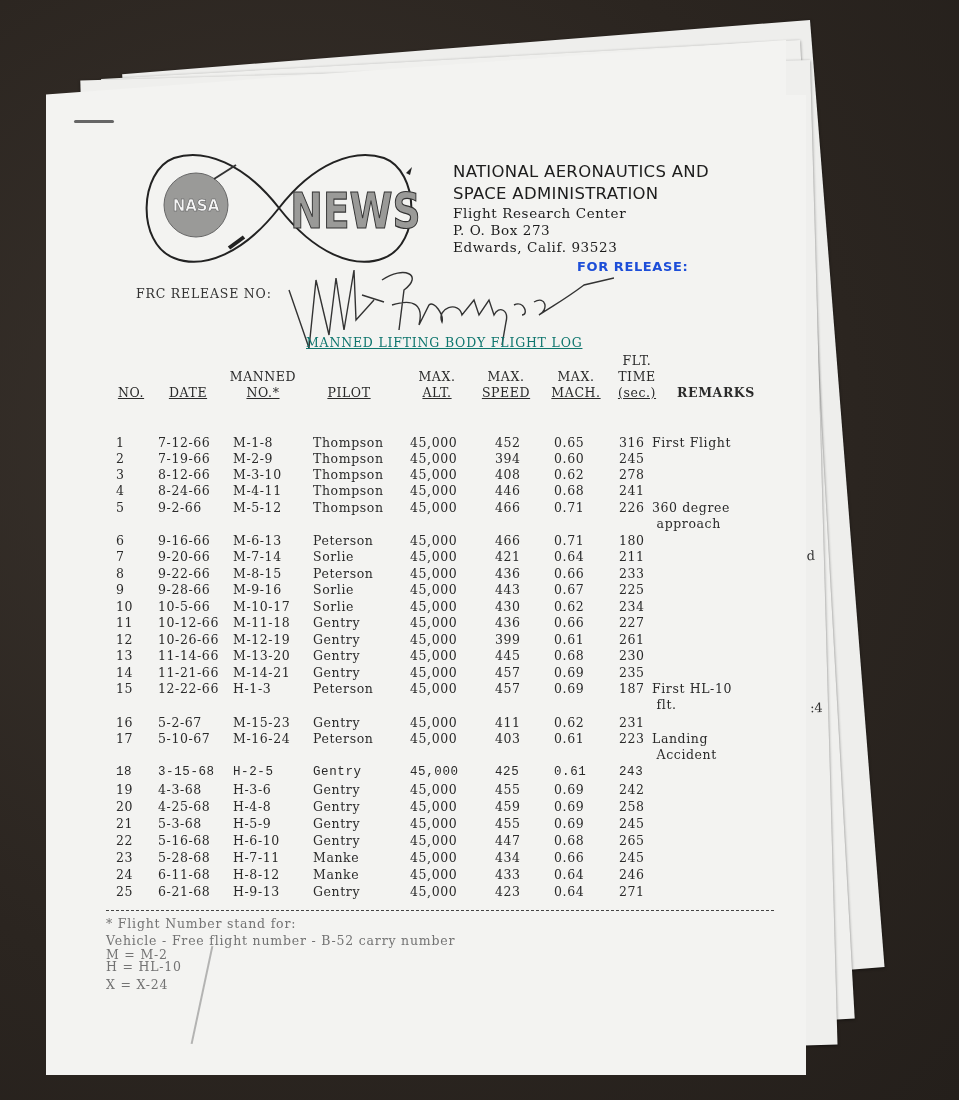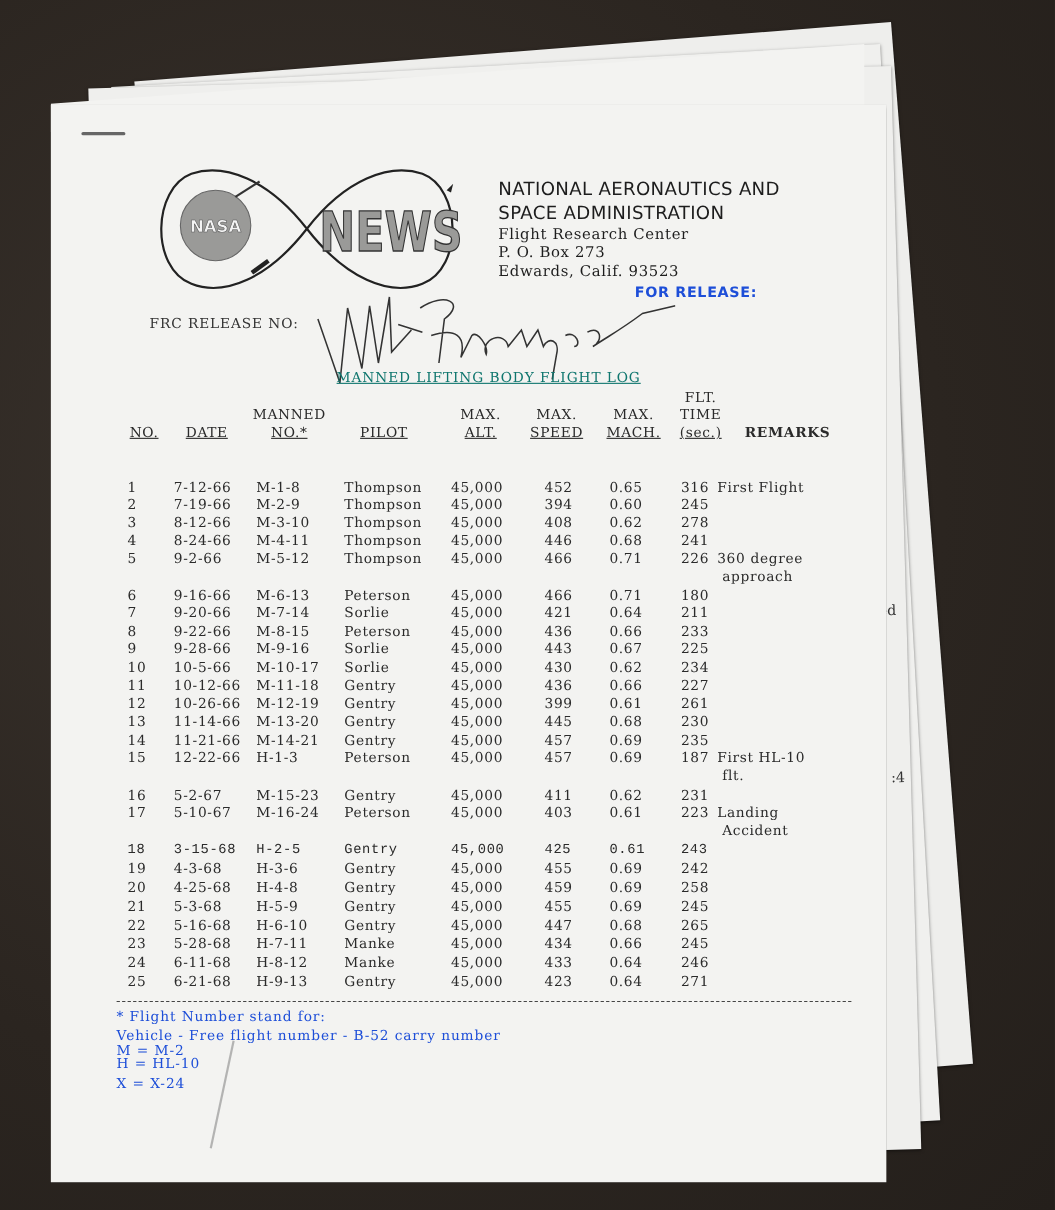--- a/index.html
+++ b/index.html
@@ -42,21 +42,21 @@
   .c-no { left: 12px; }
   .c-date { left: 54px; }
   .c-flt { left: 129px; }
   .c-pilot { left: 209px; }
   .c-alt { left: 306px; }
   .c-spd { left: 391px; }
   .c-mach { left: 450px; }
   .c-time { left: 515px; }
   .c-rem { left: 548px; line-height: 16px; white-space: pre; }
   .divider { position: absolute; left: 60px; top: 815px; width: 668px; border-top: 1.5px dashed #444; }
-  .footnote { position: absolute; left: 60px; top: 820px; font-size: 12.5px; letter-spacing: 0.8px; color: #1d4ed8; line-height: 17px; }
+  .footnote { position: absolute; left: 60px; top: 820px; font-size: 12.5px; letter-spacing: 0.8px; color: #737373; line-height: 17px; }
   .footnote .legend { line-height: 12px; }
   .pen-line { position: absolute; left: 155px; top: 850px; width: 2px; height: 100px; background: #888; transform: rotate(12deg); opacity: 0.6; }
 </style>
 </head>
 <body>
 
 <div class="sheet sheet-4"></div>
 <div class="sheet sheet-3">
   <span class="sheet-mark" style="left:655px; top:700px;">t</span>
 </div>

